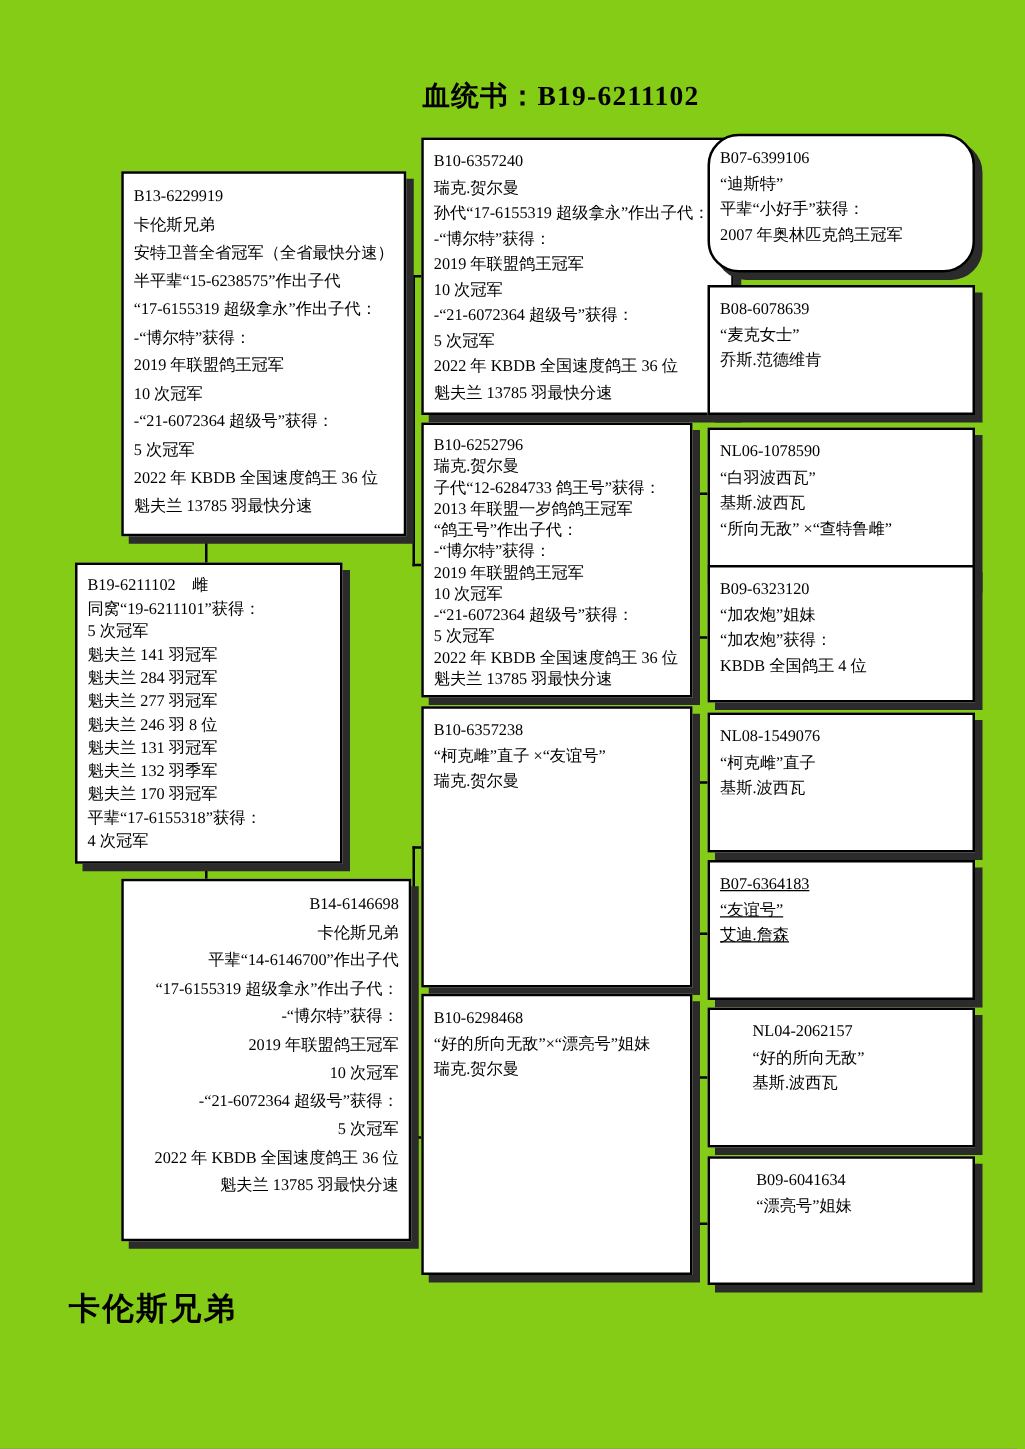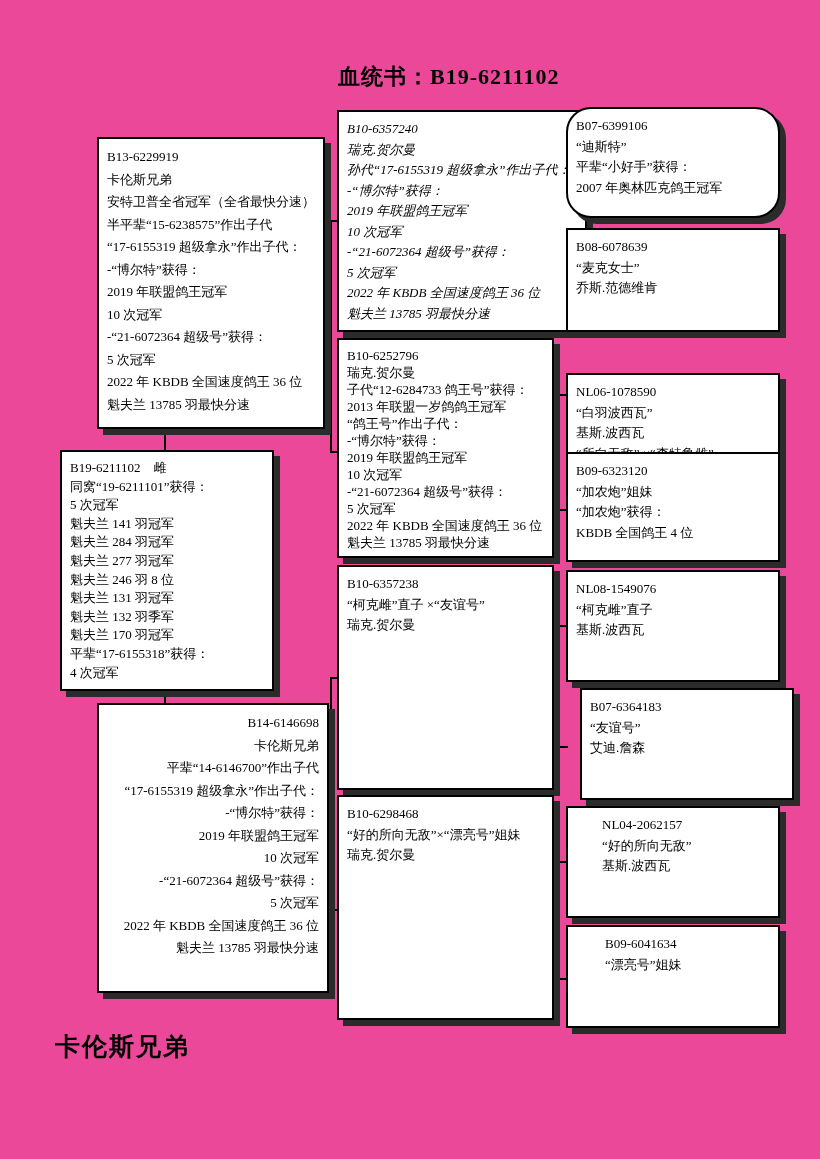--- a/index.html
+++ b/index.html
@@ -1,19 +1,19 @@
 <!DOCTYPE html>
 <html><head>
 <meta charset="utf-8">
 <style>
   html,body{margin:0;padding:0;background:#888;}
   #page{
     position:relative;
     width:820px;height:1159px;
-    background:#ec4899;
+    background:#84cc16;
     font-family:"Liberation Serif","DejaVu Serif",serif;
     color:#000;
     overflow:hidden;
   }
   #title{
     position:absolute;left:338px;top:62px;
     font-size:22px;font-weight:bold;letter-spacing:1px;
     white-space:nowrap;
   }
   #footer{
@@ -36,30 +36,30 @@
     line-height:20.5px;
     white-space:nowrap;
   }
   #box-sire .line,#box-dam .line{line-height:22.5px;}
   #box-subject .line{line-height:18.6px;}
   #box-m2 .line{line-height:17px;}
 
   #box-sire{left:97px;top:137px;width:228px;height:292px;}
   #box-subject{left:60px;top:450px;width:214px;height:241px;}
   #box-dam{left:97px;top:703px;width:232px;height:290px;text-align:right;}
-  #box-m1{left:337px;top:110px;width:250px;height:222px;font-style:italic;}
+  #box-m1{left:337px;top:110px;width:250px;height:222px;}
   #box-m2{left:337px;top:338px;width:217px;height:220px;}
   #box-m3{left:337px;top:565px;width:217px;height:225px;}
   #box-m4{left:337px;top:795px;width:217px;height:225px;}
   #box-r1{left:566px;top:107px;width:214px;height:111px;border-radius:25px;}
   #box-r2{left:566px;top:228px;width:214px;height:104px;}
-  #box-r3{left:566px;top:342px;width:214px;height:126px;margin-top:31px;}
+  #box-r3{left:566px;top:342px;width:214px;height:126px;}
   #box-r4{left:566px;top:452px;width:214px;height:110px;}
   #box-r5{left:566px;top:570px;width:214px;height:112px;}
-  #box-r6{left:580px;top:688px;width:214px;height:112px;}
+  #box-r6{left:566px;top:688px;width:214px;height:112px;text-decoration:underline;}
   #box-r7{left:566px;top:806px;width:214px;height:112px;padding-left:34px;}
   #box-r8{left:566px;top:925px;width:214px;height:103px;padding-left:37px;}
 
   .vline{position:absolute;width:2px;background:#000;z-index:1;}
   .hline{position:absolute;height:2px;background:#000;z-index:1;}
   .bracket{
     position:absolute;z-index:1;
     border-left:2px solid #000;
     border-top:2px solid #000;
     border-bottom:2px solid #000;

